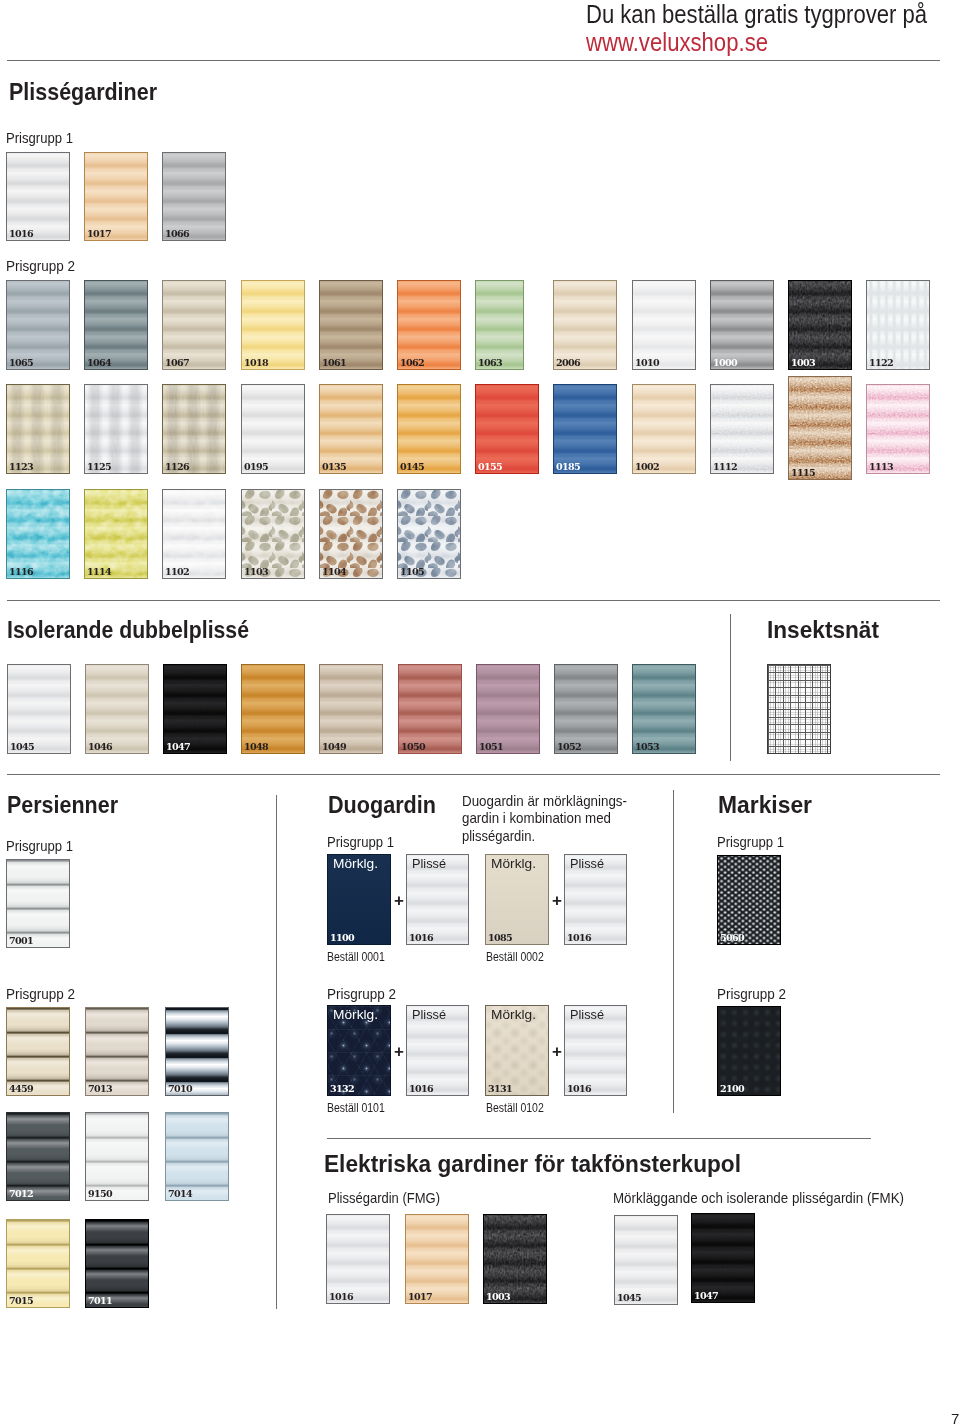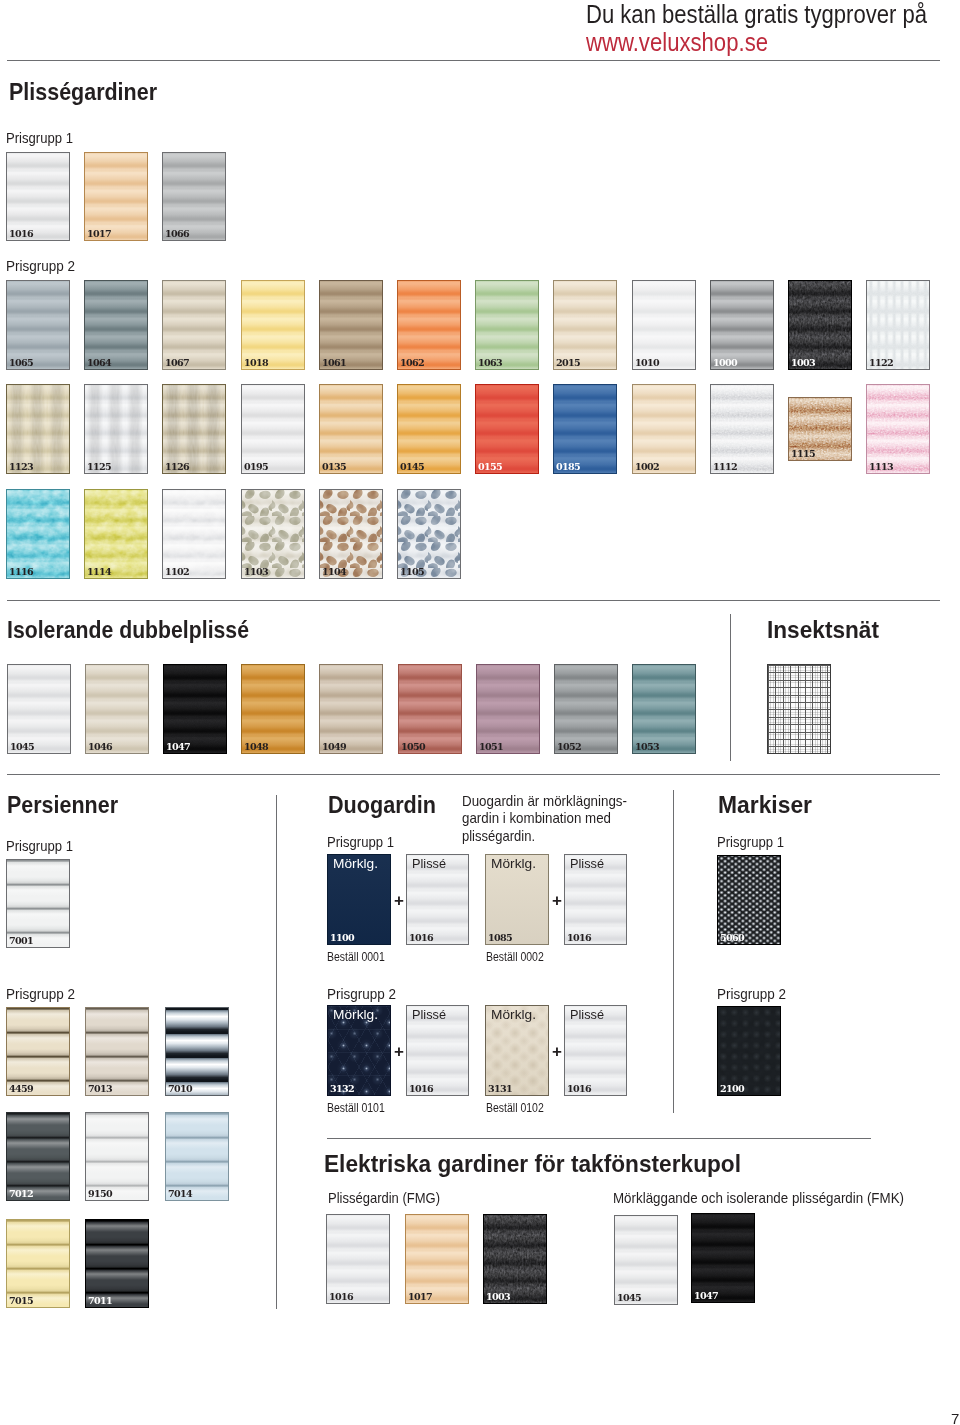--- a/index.html
+++ b/index.html
@@ -111,25 +111,25 @@
     </div>
     <div class="swatch" style="left:240.60000000000002px;top:280px;width:64px;height:90px;border:1px solid #c4a458;background-image:linear-gradient(to bottom,rgb(247,229,164) 0px,#fbeebc 1.5px,#fbeebc 3px,rgb(247,227,159) 8.5px,#f2d781 12px,#f2d781 13.6px,rgb(247,227,159) 15.4px,rgb(249,233,175) 16.7px,rgb(247,229,164) 17.8px);background-size:100% 17.8px;">
       <div class="code" style="color:#231f20">1018</div>
     </div>
     <div class="swatch" style="left:318.8px;top:280px;width:64px;height:90px;border:1px solid #6e5c46;background-image:linear-gradient(to bottom,rgb(184,164,137) 0px,#c7b59b 1.5px,#c7b59b 3px,rgb(180,160,133) 8.5px,#a18a6e 12px,#a18a6e 13.6px,rgb(180,160,133) 15.4px,rgb(191,172,145) 16.7px,rgb(184,164,137) 17.8px);background-size:100% 17.8px;">
       <div class="code" style="color:#231f20">1061</div>
     </div>
     <div class="swatch" style="left:397px;top:280px;width:64px;height:90px;border:1px solid #b95c25;background-image:linear-gradient(to bottom,rgb(243,161,109) 0px,#f7b487 1.5px,#f7b487 3px,rgb(243,157,103) 8.5px,#ee8546 12px,#ee8546 13.6px,rgb(243,157,103) 15.4px,rgb(245,170,121) 16.7px,rgb(243,161,109) 17.8px);background-size:100% 17.8px;">
       <div class="code" style="color:#231f20">1062</div>
     </div>
-    <div class="swatch" style="left:475.20000000000005px;top:280px;width:64px;height:90px;border:1px solid #7a9a66;background-image:linear-gradient(to bottom,rgb(193,215,178) 0px,#d2e1c6 1.5px,#d2e1c6 3px,rgb(189,212,173) 8.5px,#a8c793 12px,#a8c793 13.6px,rgb(189,212,173) 15.4px,rgb(201,219,187) 16.7px,rgb(193,215,178) 17.8px);background-size:100% 17.8px;">
+    <div class="swatch" style="left:475.20000000000005px;top:280px;width:49px;height:90px;border:1px solid #7a9a66;background-image:linear-gradient(to bottom,rgb(193,215,178) 0px,#d2e1c6 1.5px,#d2e1c6 3px,rgb(189,212,173) 8.5px,#a8c793 12px,#a8c793 13.6px,rgb(189,212,173) 15.4px,rgb(201,219,187) 16.7px,rgb(193,215,178) 17.8px);background-size:100% 17.8px;">
       <div class="code" style="color:#231f20">1063</div>
     </div>
     <div class="swatch" style="left:553.4px;top:280px;width:64px;height:90px;border:1px solid #9b8a6c;background-image:linear-gradient(to bottom,rgb(234,221,201) 0px,#f2e8d8 1.5px,#f2e8d8 3px,rgb(232,219,197) 8.5px,#ddcdb2 12px,#ddcdb2 13.6px,rgb(232,219,197) 15.4px,rgb(237,226,208) 16.7px,rgb(234,221,201) 17.8px);background-size:100% 17.8px;">
-      <div class="code" style="color:#231f20">2015</div>
+      <div class="code" style="color:#231f20">2006</div>
     </div>
     <div class="swatch" style="left:631.6px;top:280px;width:64px;height:90px;border:1px solid #6d6e71;background-image:linear-gradient(to bottom,rgb(240,241,242) 0px,#f7f7f8 1.5px,#f7f7f8 3px,rgb(239,239,240) 8.5px,#e6e7e8 12px,#e6e7e8 13.6px,rgb(239,239,240) 15.4px,rgb(243,243,244) 16.7px,rgb(240,241,242) 17.8px);background-size:100% 17.8px;">
       <div class="code" style="color:#231f20">1010</div>
     </div>
     <div class="swatch" style="left:709.8000000000001px;top:280px;width:64px;height:90px;border:1px solid #5a5c5e;background-image:linear-gradient(to bottom,rgb(173,175,177) 0px,#c3c5c7 1.5px,#c3c5c7 3px,rgb(168,170,172) 8.5px,#8c8e90 12px,#8c8e90 13.6px,rgb(168,170,172) 15.4px,rgb(183,185,187) 16.7px,rgb(173,175,177) 17.8px);background-size:100% 17.8px;">
       <div class="code" style="color:#ffffff">1000</div>
     </div>
     <div class="swatch" style="left:788px;top:280px;width:64px;height:90px;border:1px solid #000000;background-image:linear-gradient(to bottom,rgb(58,58,61) 0px,#4a4a4d 1.5px,#4a4a4d 3px,rgb(55,55,57) 8.5px,#232325 12px,#232325 13.6px,rgb(55,55,57) 15.4px,rgb(65,65,68) 16.7px,rgb(58,58,61) 17.8px);background-size:100% 17.8px;">
       <div class="noise" style="filter:url(#fx-coarse);opacity:0.62;mix-blend-mode:overlay;"></div>
       <div class="code" style="color:#ffffff">1003</div>
@@ -165,21 +165,21 @@
     <div class="swatch" style="left:553.4px;top:384px;width:64px;height:90px;border:1px solid #1b4271;background-image:linear-gradient(to bottom,rgb(70,115,172) 0px,#5581b6 1.5px,#5581b6 3px,rgb(66,112,169) 8.5px,#2f5f9c 12px,#2f5f9c 13.6px,rgb(66,112,169) 15.4px,rgb(77,122,176) 16.7px,rgb(70,115,172) 17.8px);background-size:100% 17.8px;">
       <div class="code" style="color:#ffffff">0185</div>
     </div>
     <div class="swatch" style="left:631.6px;top:384px;width:64px;height:90px;border:1px solid #a08a68;background-image:linear-gradient(to bottom,rgb(240,223,197) 0px,#f6e9d5 1.5px,#f6e9d5 3px,rgb(238,220,194) 8.5px,#e6cfae 12px,#e6cfae 13.6px,rgb(238,220,194) 15.4px,rgb(242,227,204) 16.7px,rgb(240,223,197) 17.8px);background-size:100% 17.8px;">
       <div class="code" style="color:#231f20">1002</div>
     </div>
     <div class="swatch" style="left:709.8000000000001px;top:384px;width:64px;height:90px;border:1px solid #6d6e71;background-color:#f7f7f8;background-image:linear-gradient(to bottom,rgb(235,235,237) 0px,#f7f7f8 1.5px,#f7f7f8 3px,rgb(232,233,235) 8.5px,#d9dadd 12px,#d9dadd 13.6px,rgb(232,233,235) 15.4px,rgb(240,241,242) 16.7px,rgb(235,235,237) 17.8px);background-size:100% 17.8px;">
       <div class="noise" style="filter:url(#fx-speckle);opacity:0.42;mix-blend-mode:overlay;"></div>
       <div class="code" style="color:#231f20">1112</div>
     </div>
-    <div class="swatch" style="left:788px;top:397px;width:64px;height:64px;border:1px solid #8a6b4d;background-color:#e7d5c0;background-image:linear-gradient(to bottom,rgb(214,185,156) 0px,#e7d5c0 1.5px,#e7d5c0 3px,rgb(210,178,148) 8.5px,#bd8f67 12px,#bd8f67 13.6px,rgb(210,178,148) 15.4px,rgb(222,198,172) 16.7px,rgb(214,185,156) 17.8px);background-size:100% 17.8px;">
+    <div class="swatch" style="left:788px;top:376px;width:64px;height:104px;border:1px solid #8a6b4d;background-color:#e7d5c0;background-image:linear-gradient(to bottom,rgb(214,185,156) 0px,#e7d5c0 1.5px,#e7d5c0 3px,rgb(210,178,148) 8.5px,#bd8f67 12px,#bd8f67 13.6px,rgb(210,178,148) 15.4px,rgb(222,198,172) 16.7px,rgb(214,185,156) 17.8px);background-size:100% 17.8px;">
       <div class="noise" style="filter:url(#fx-speckle);opacity:0.6;mix-blend-mode:overlay;"></div>
       <div class="code" style="color:#231f20">1115</div>
     </div>
     <div class="swatch" style="left:866.2px;top:384px;width:64px;height:90px;border:1px solid #c08ca2;background-color:#fdf1f5;background-image:linear-gradient(to bottom,rgb(247,220,230) 0px,#fdf1f5 1.5px,#fdf1f5 3px,rgb(246,215,227) 8.5px,#efbdd0 12px,#efbdd0 13.6px,rgb(246,215,227) 15.4px,rgb(250,230,237) 16.7px,rgb(247,220,230) 17.8px);background-size:100% 17.8px;">
       <div class="noise" style="filter:url(#fx-speckle);opacity:0.62;mix-blend-mode:overlay;"></div>
       <div class="code" style="color:#231f20">1113</div>
     </div>
     <div class="swatch" style="left:6px;top:489px;width:64px;height:90px;border:1px solid #3f8b99;background-color:#abe2ea;background-image:linear-gradient(to bottom,rgb(140,214,225) 0px,#abe2ea 1.5px,#abe2ea 3px,rgb(132,211,223) 8.5px,#5dc3d4 12px,#5dc3d4 13.6px,rgb(132,211,223) 15.4px,rgb(154,219,229) 16.7px,rgb(140,214,225) 17.8px);background-size:100% 17.8px;padding-left:8px;">
       <div class="noise" style="filter:url(#fx-mottle);opacity:0.7;mix-blend-mode:overlay;"></div>
       <div class="code" style="color:#231f20">1116</div>

